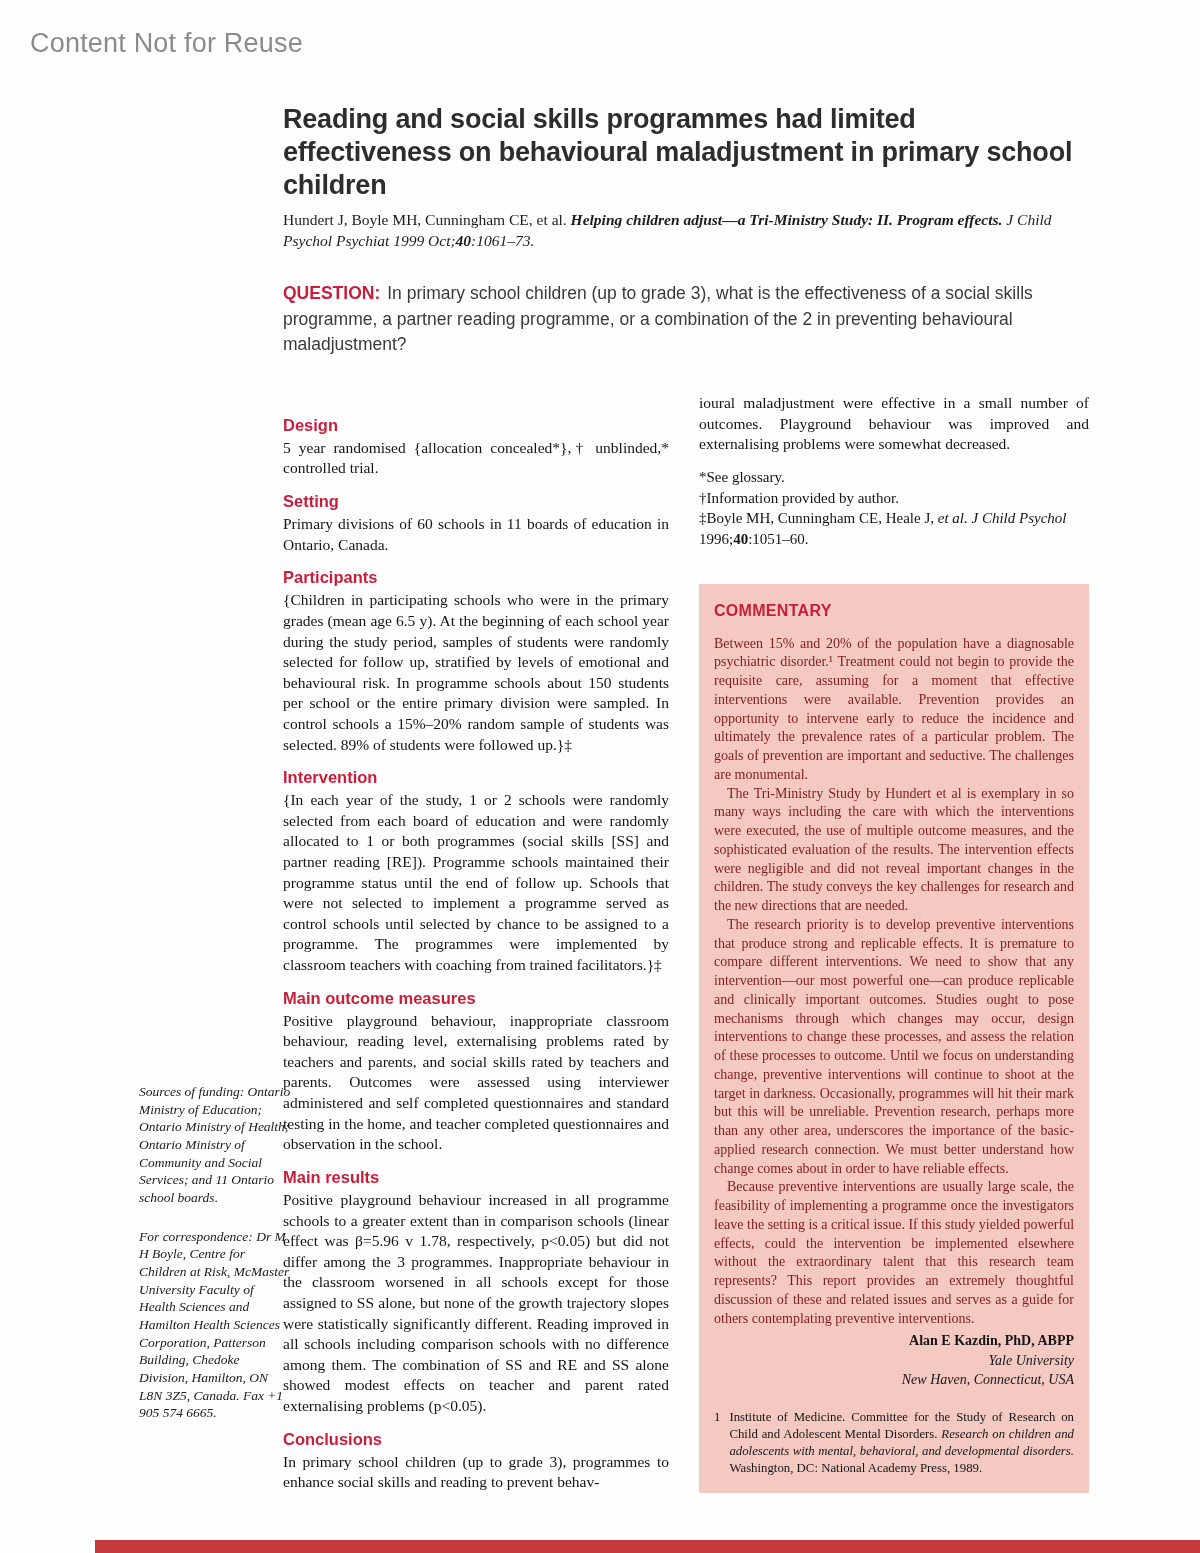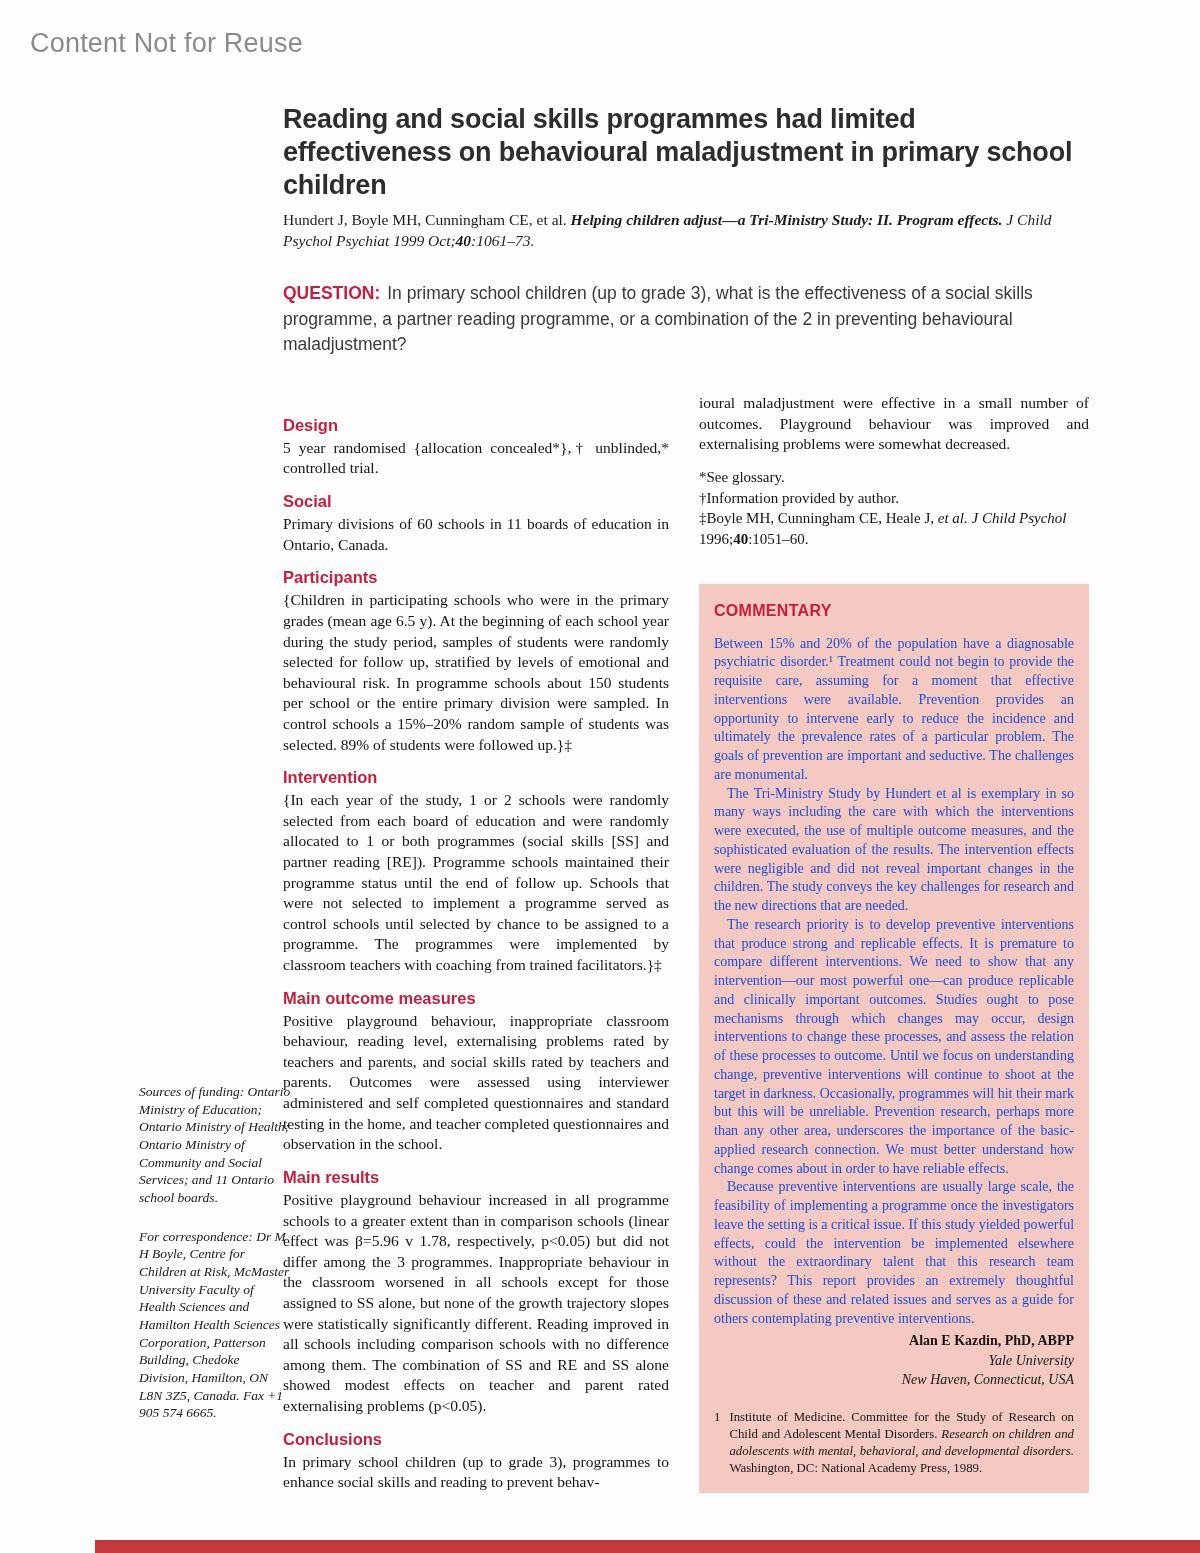--- a/index.html
+++ b/index.html
@@ -56,21 +56,21 @@
   .fn .b{font-weight:700;}
   .commentary{
     margin-top:34px;background:var(--pink);
     width:390px;padding:18px 15px 16px 15px;
   }
   .commentary-heading{
     font-family:"Liberation Sans", sans-serif;
     font-size:16px;font-weight:700;color:var(--red);
     letter-spacing:0.3px;margin-bottom:15px;
   }
-  .commentary p{font-size:14px;line-height:1.34;text-align:justify;color:#1d4ed8;}
+  .commentary p{font-size:14px;line-height:1.34;text-align:justify;color:#7f1d1d;}
   .commentary p.indent{text-indent:13px;}
   .signature{margin-top:3px;text-align:right;font-size:14px;line-height:1.38;}
   .sig-name{font-weight:700;}
   .sig-affil{font-style:italic;}
   .reference{margin-top:20px;display:flex;gap:9px;font-size:12.8px;line-height:1.32;}
   .ref-text{text-align:justify;}
   .ref-text .it{font-style:italic;}
   .margin-notes{
     position:absolute;left:117px;top:1083px;width:152px;
     font-size:13.5px;font-style:italic;line-height:1.31;color:#1a1a1a;margin-left:22px;
@@ -103,21 +103,21 @@
     <p class="question"><span class="q-label">QUESTION:</span><span>In primary school children (up to grade 3), what is the effectiveness of a social skills programme, a partner reading programme, or a combination of the 2 in preventing behavioural maladjustment?</span></p>
 
     <div class="columns">
 
       <div class="col col-left">
         <div class="section">
           <div class="sec-heading">Design</div>
           <p class="sec-body">5 year randomised {allocation concealed*},† unblinded,* controlled trial.</p>
         </div>
         <div class="section">
-          <div class="sec-heading">Social</div>
+          <div class="sec-heading">Setting</div>
           <p class="sec-body">Primary divisions of 60 schools in 11 boards of education in Ontario, Canada.</p>
         </div>
         <div class="section">
           <div class="sec-heading">Participants</div>
           <p class="sec-body">{Children in participating schools who were in the primary grades (mean age 6.5 y). At the beginning of each school year during the study period, samples of students were randomly selected for follow up, stratified by levels of emotional and behavioural risk. In programme schools about 150 students per school or the entire primary division were sampled. In control schools a 15%–20% random sample of students was selected. 89% of students were followed up.}‡</p>
         </div>
         <div class="section">
           <div class="sec-heading">Intervention</div>
           <p class="sec-body">{In each year of the study, 1 or 2 schools were randomly selected from each board of education and were randomly allocated to 1 or both programmes (social skills [SS] and partner reading [RE]). Programme schools maintained their programme status until the end of follow up. Schools that were not selected to implement a programme served as control schools until selected by chance to be assigned to a programme. The programmes were implemented by classroom teachers with coaching from trained facilitators.}‡</p>
         </div>

